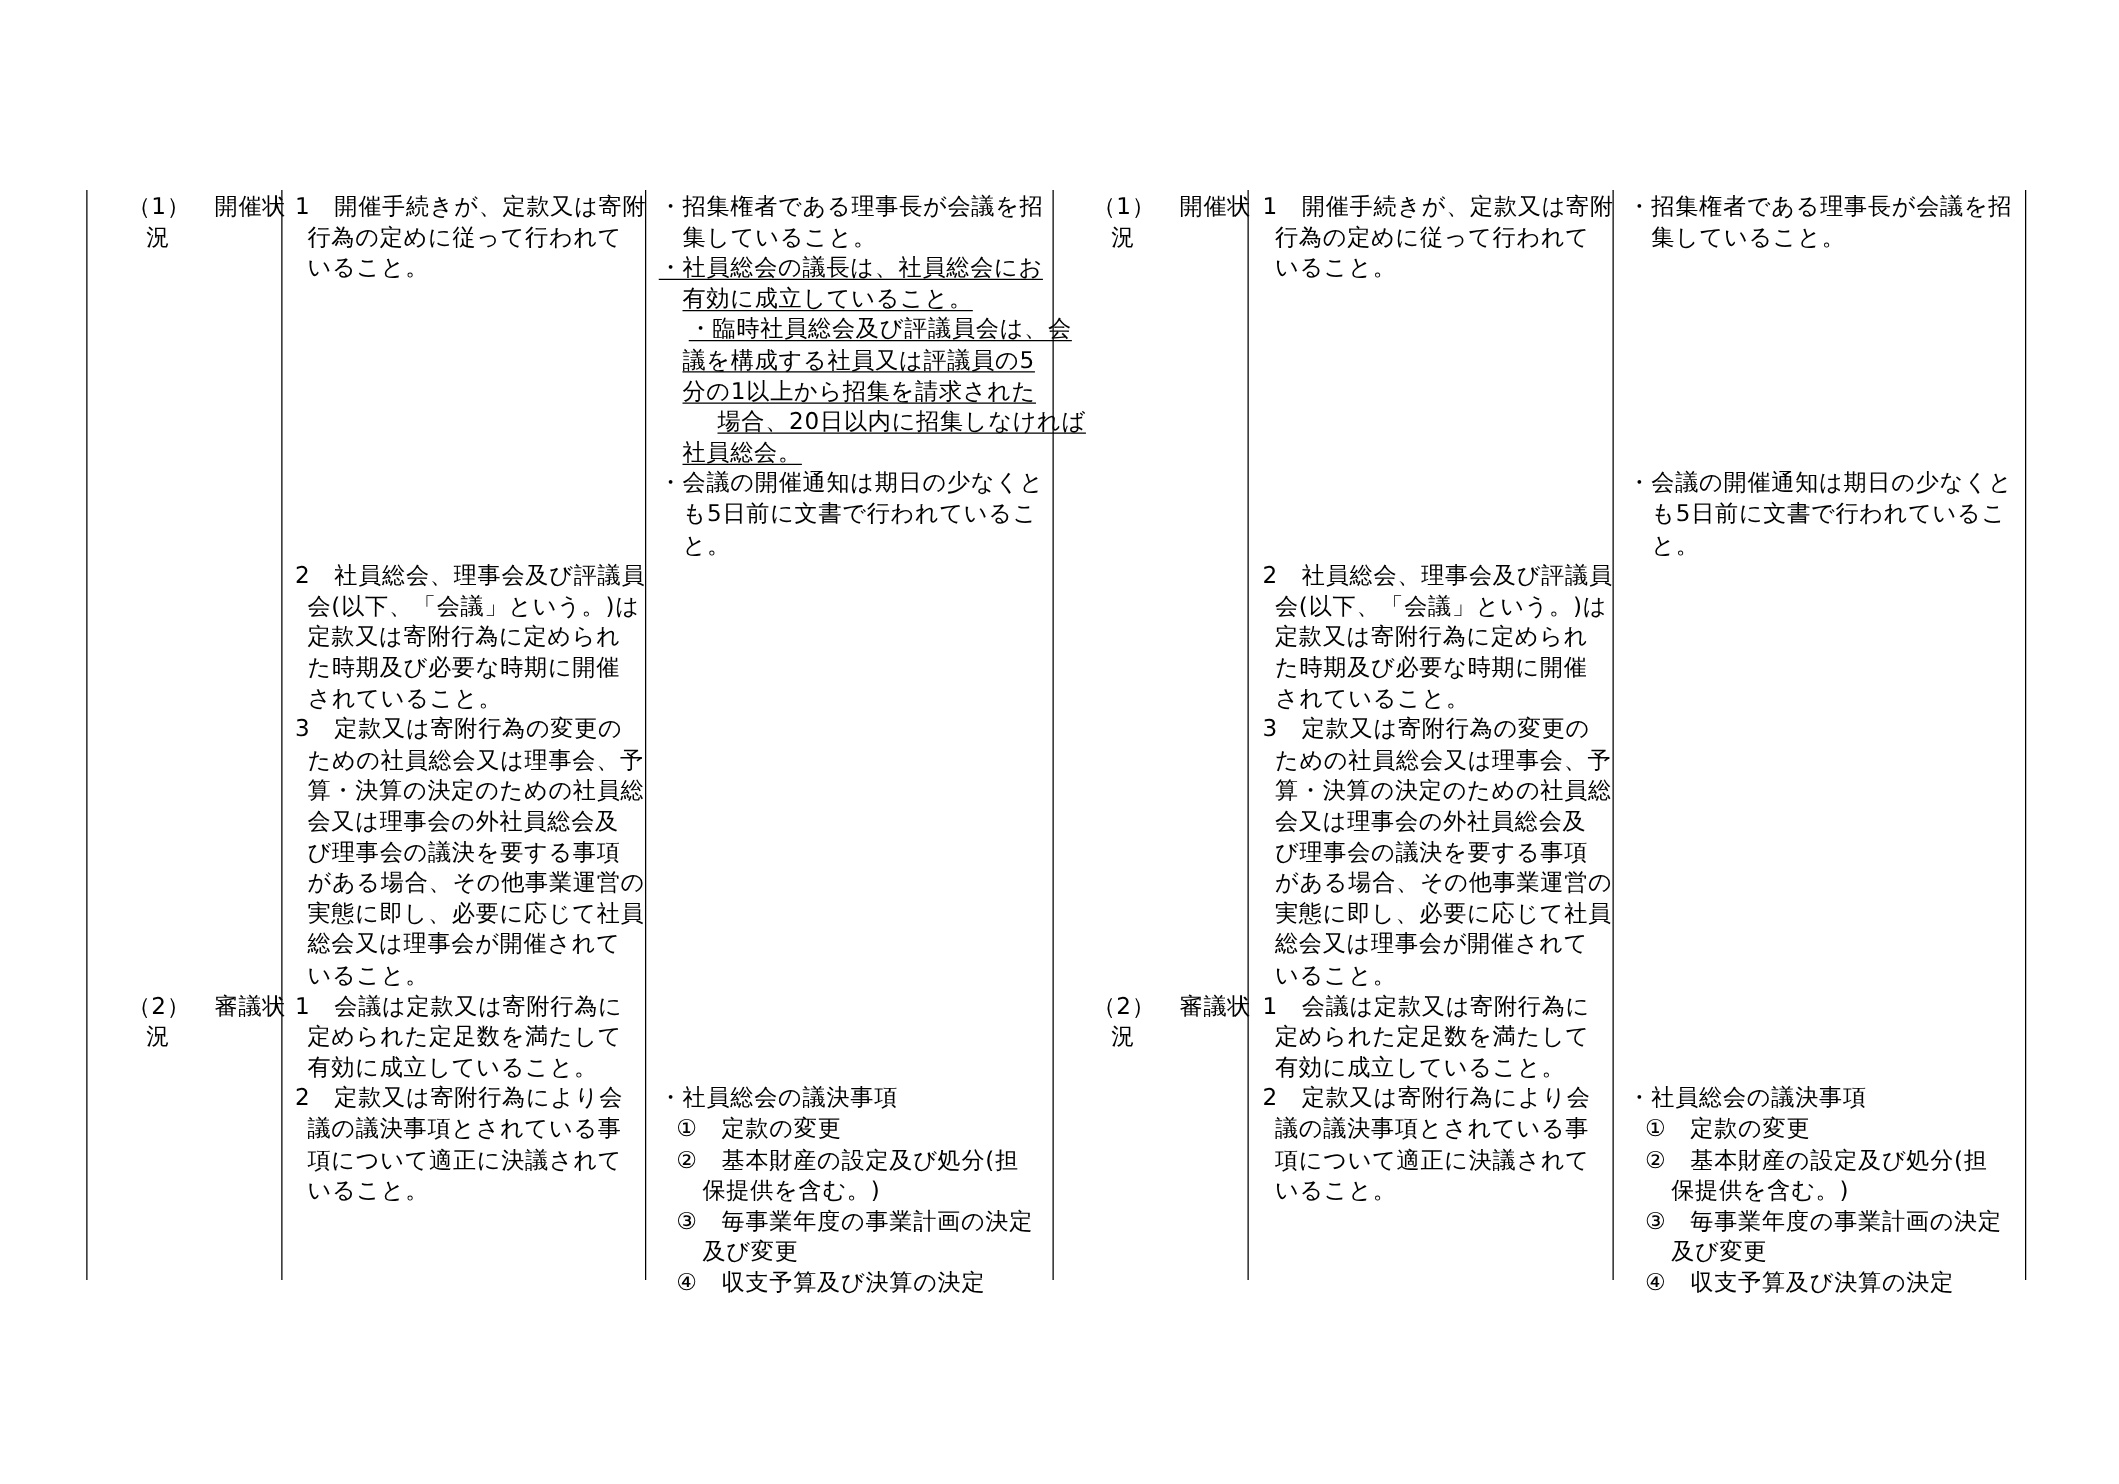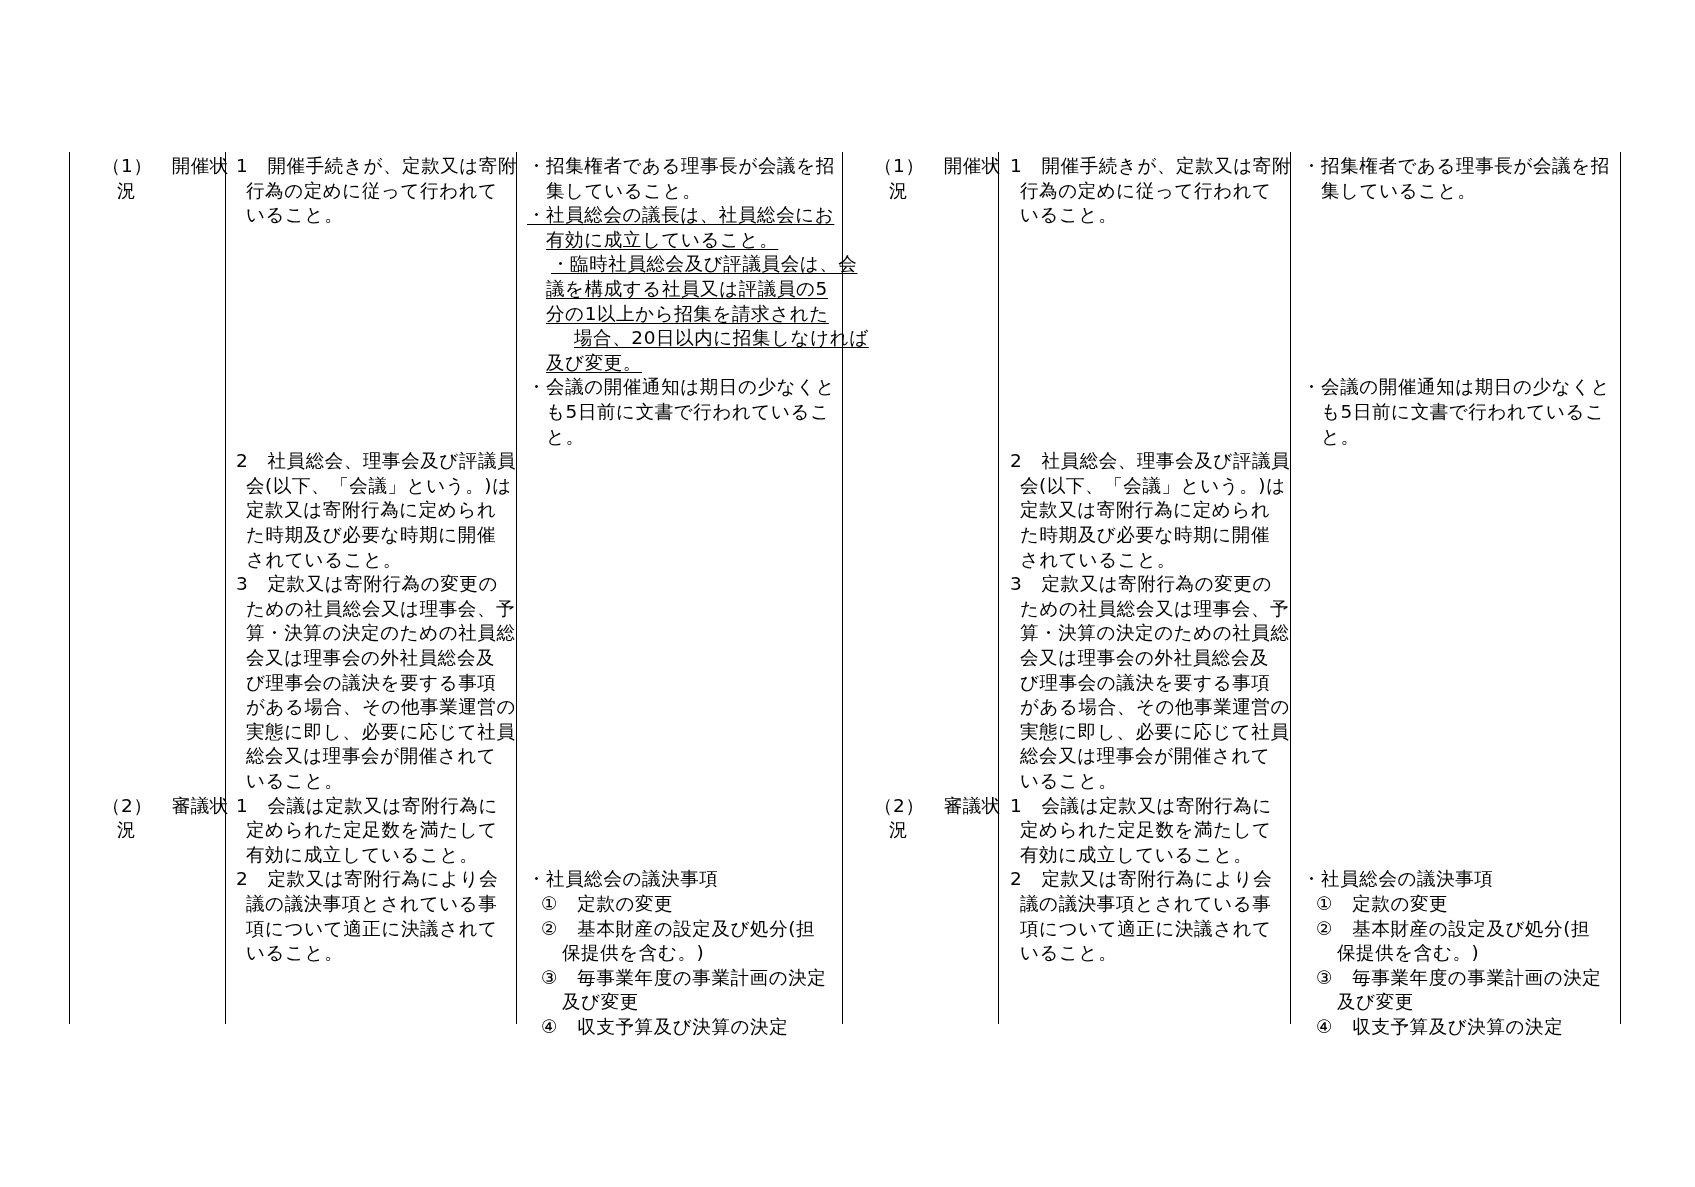--- a/index.html
+++ b/index.html
@@ -42,21 +42,21 @@
     <div class="line" style="left: 246px; top: 744.4px;">総会又は理事会が開催されて</div>
     <div class="line" style="left: 246px; top: 769px;">いること。</div>
     <div class="line" style="left: 527px; top: 154px;">・招集権者である理事長が会議を招</div>
     <div class="line" style="left: 546px; top: 178.6px;">集していること。</div>
     <div class="line u" style="left: 527px; top: 203.2px;">・社員総会の議長は、社員総会にお</div>
     <div class="line u" style="left: 546px; top: 227.8px;">有効に成立していること。</div>
     <div class="line u" style="left: 527px; top: 252.4px; margin-left: 24px;">・臨時社員総会及び評議員会は、会</div>
     <div class="line u" style="left: 546px; top: 277px;">議を構成する社員又は評議員の5</div>
     <div class="line u" style="left: 546px; top: 301.6px;">分の1以上から招集を請求された</div>
     <div class="line u" style="left: 574px; top: 326.2px;">場合、20日以内に招集しなければ</div>
-    <div class="line u" style="left: 546px; top: 350.8px;">及び変更。</div>
+    <div class="line u" style="left: 546px; top: 350.8px;">社員総会。</div>
     <div class="line" style="left: 527px; top: 375.4px;">・会議の開催通知は期日の少なくと</div>
     <div class="line" style="left: 546px; top: 400px;">も5日前に文書で行われているこ</div>
     <div class="line" style="left: 546px; top: 424.6px;">と。</div>
     <div class="line" style="left: 102px; top: 793.6px;">（2）　審議状</div>
     <div class="line" style="left: 117px; top: 818.2px;">況</div>
     <div class="line" style="left: 236px; top: 793.6px;">1　会議は定款又は寄附行為に</div>
     <div class="line" style="left: 246px; top: 818.2px;">定められた定足数を満たして</div>
     <div class="line" style="left: 246px; top: 842.8px;">有効に成立していること。</div>
     <div class="line" style="left: 236px; top: 867.4px;">2　定款又は寄附行為により会</div>
     <div class="line" style="left: 246px; top: 892px;">議の議決事項とされている事</div>

